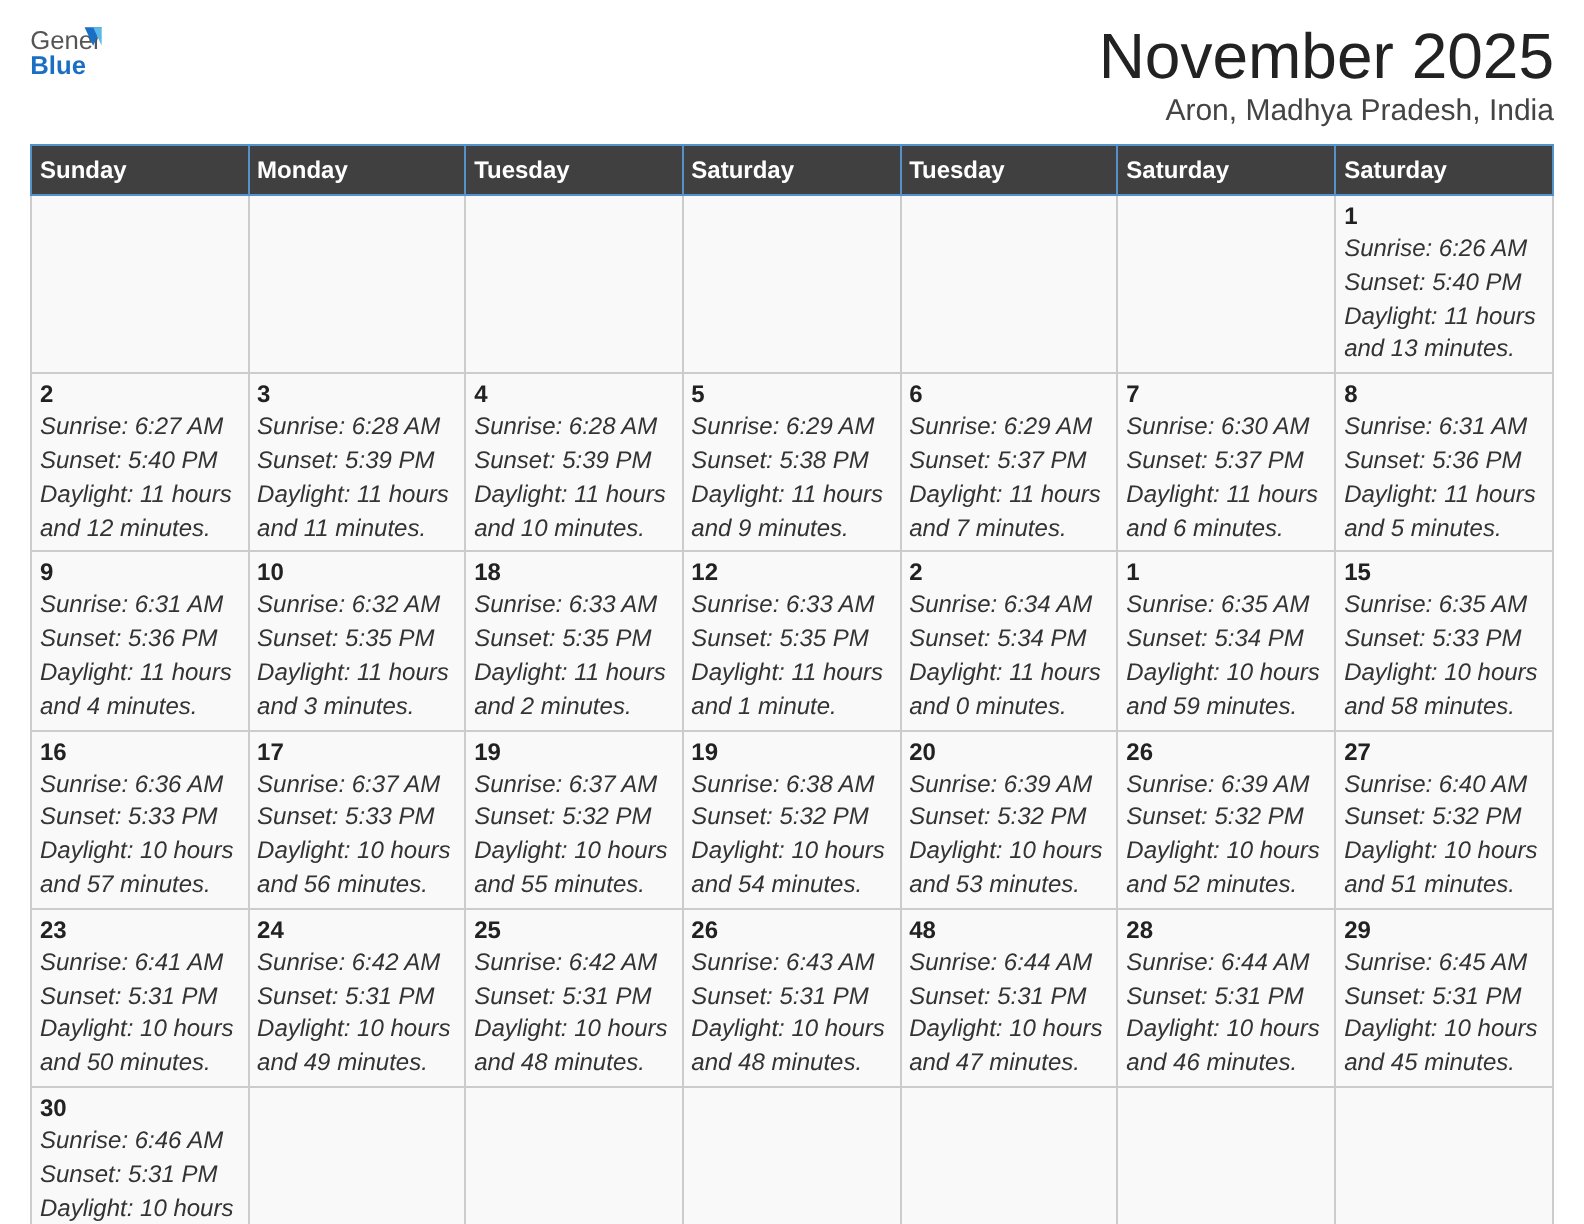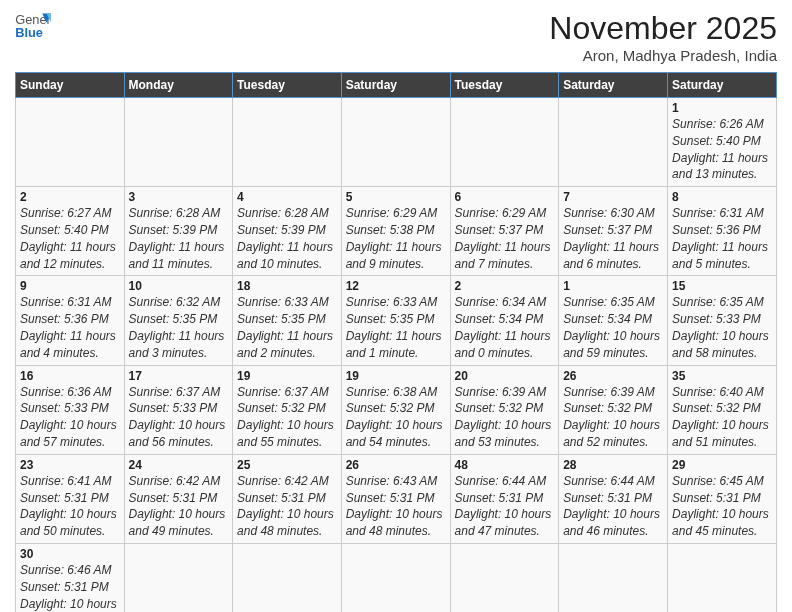--- a/index.html
+++ b/index.html
@@ -215,21 +215,21 @@
         </td>
         <td>
           <span class="day-num">20</span>
           <span class="day-info">Sunrise: 6:39 AM<br>Sunset: 5:32 PM<br>Daylight: 10 hours<br>and 53 minutes.</span>
         </td>
         <td>
           <span class="day-num">26</span>
           <span class="day-info">Sunrise: 6:39 AM<br>Sunset: 5:32 PM<br>Daylight: 10 hours<br>and 52 minutes.</span>
         </td>
         <td>
-          <span class="day-num">35</span>
+          <span class="day-num">27</span>
           <span class="day-info">Sunrise: 6:40 AM<br>Sunset: 5:32 PM<br>Daylight: 10 hours<br>and 51 minutes.</span>
         </td>
       </tr>
 
       <tr>
         <td>
           <span class="day-num">23</span>
           <span class="day-info">Sunrise: 6:41 AM<br>Sunset: 5:31 PM<br>Daylight: 10 hours<br>and 50 minutes.</span>
         </td>
         <td>

